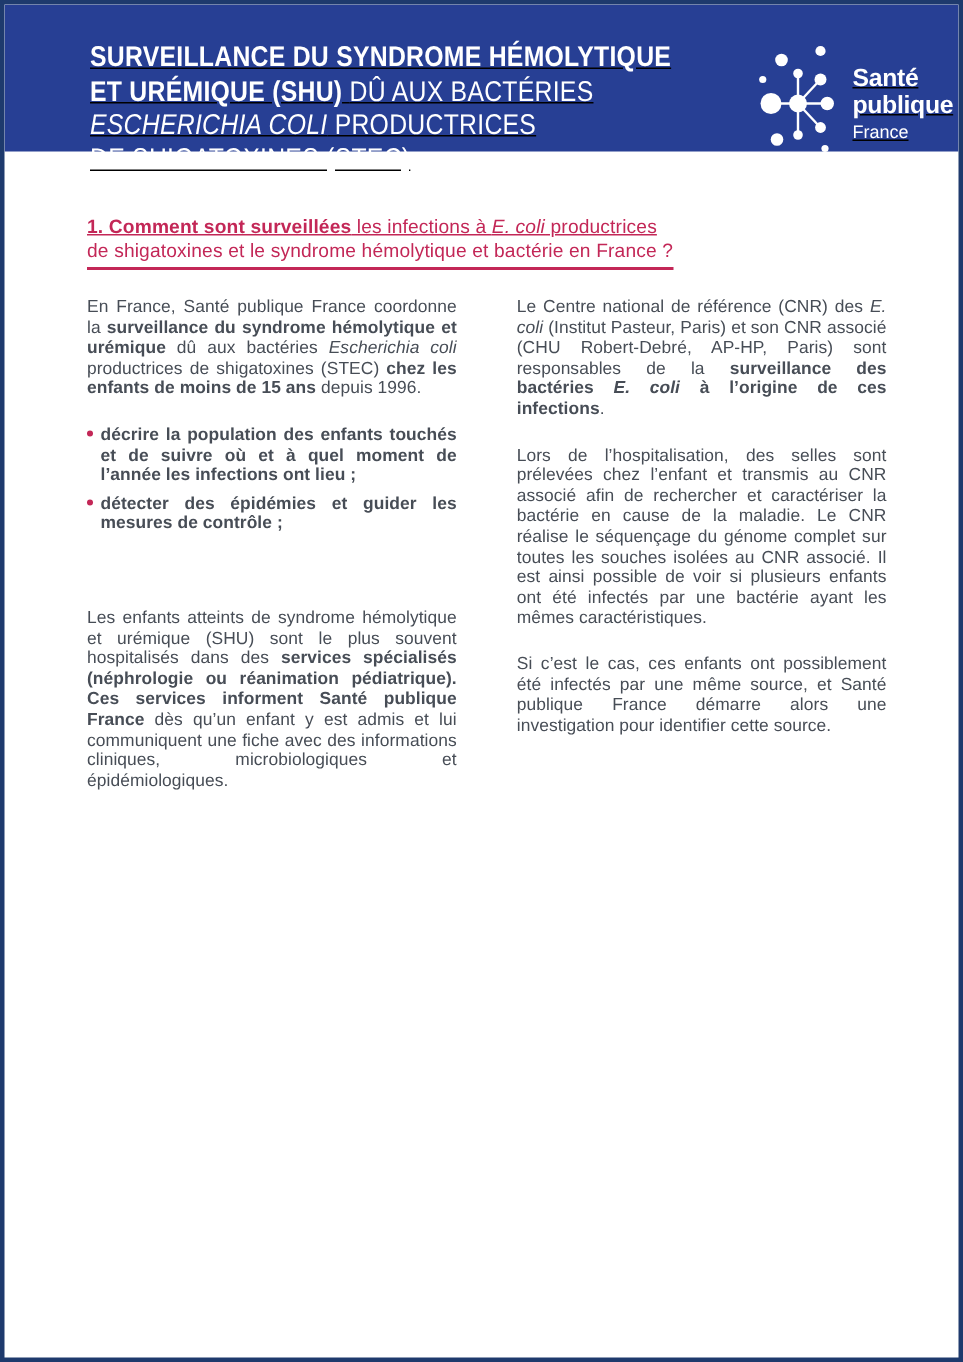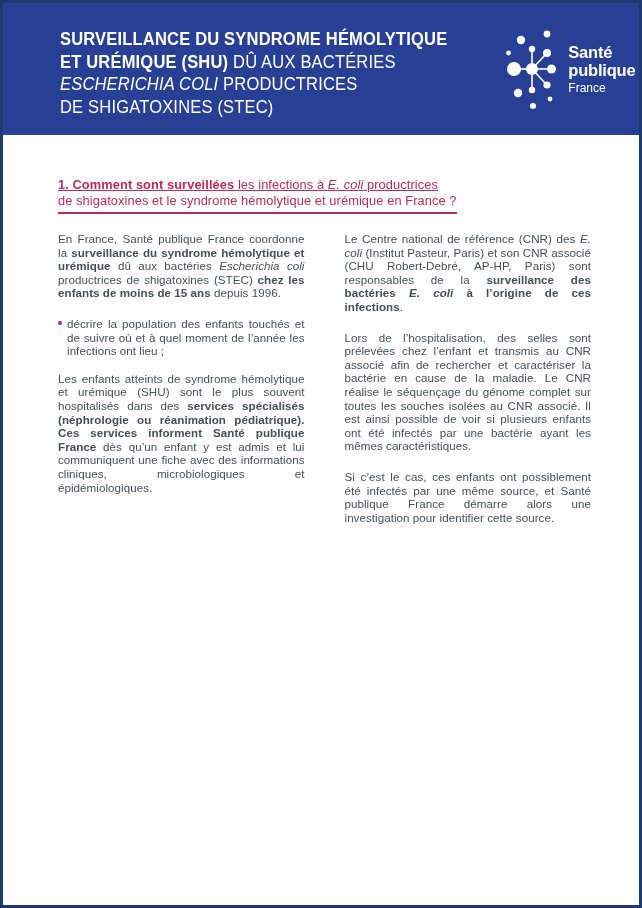--- a/index.html
+++ b/index.html
@@ -12,21 +12,21 @@
   *{box-sizing:border-box;margin:0;padding:0;}
   html,body{background:#fff;}
   body{font-family:"Liberation Sans",sans-serif;}
   .page{
     position:relative;width:642px;height:908px;background:#fff;
     border:3px solid var(--border);overflow:hidden;
   }
   
   .band{
     display:flex;justify-content:space-between;align-items:flex-start;
-    background:var(--band);height:132px;padding:25px 42px 0 57px;
+    background:var(--band);height:98px;padding:25px 42px 0 57px;text-decoration:underline;
   }
   .doc-title{
     color:var(--white);font-size:19px;line-height:22.5px;font-weight:400;
     letter-spacing:.2px;transform:scaleX(.87);transform-origin:0 0;width:115%;
     white-space:nowrap;
   }
   .doc-title .line{white-space:nowrap;}
   
   .logo{display:flex;align-items:flex-start;gap:7px;flex:0 0 auto;margin-top:-1px;}
   .logo-text{color:var(--white);margin-top:16px;}
@@ -40,21 +40,21 @@
   }
   .sec-heading .u-span{display:inline-block;border-bottom:2.5px solid var(--pink);padding-bottom:3px;}
   .cols{display:flex;gap:40px;}
   .col{flex:1 1 0;min-width:0;}
   .body-p,.lead,.bullets{
     color:var(--body);font-size:11.6px;line-height:13.6px;letter-spacing:.05px;
     text-align:justify;
   }
   .body-p{margin:0 0 17px 0;}
   .lead{font-weight:700;margin:0 0 3px 0;}
-  .bullets{list-style:none;margin:0 0 14px 0;}
+  .bullets{list-style:none;margin:0 0 49px 0;font-weight:bold;}
   .bullets li{position:relative;padding-left:9px;margin:0 0 5px 0;}
   .bullets li::before{
     content:"";position:absolute;left:0;top:4.5px;width:4px;height:4px;
     border-radius:50%;background:var(--pink);
   }
   .s-b{font-weight:700;}
   .s-i{font-style:italic;}
 </style>
 </head>
 <body>
@@ -101,28 +101,29 @@
         <div class="lt-b">Santé</div>
         <div class="lt-b">publique</div>
         <div class="lt-r">France</div>
       </div>
     </div>
   </header>
 
   <main class="content">
     <h2 class="sec-heading">
         <div class="line"><span class="s-b">1. Comment sont surveillées</span><span class="s-r"> les infections à </span><span class="s-i">E. coli</span><span class="s-r"> productrices</span></div>
-        <div class="line"><span class="u-span"><span class="s-r">de shigatoxines et le syndrome hémolytique et urémique en France ?</span></span></div>
+        <div class="line"><span class="u-span"><span class="s-r">de shigatoxines et le syndrome hémolytique et bactérie en France ?</span></span></div>
       </h2>
 
     <div class="cols">
       <div class="col">
           <p class="body-p"><span class="s-r">En France, Santé publique France coordonne la </span><span class="s-b">surveillance du syndrome hémolytique et urémique</span><span class="s-r"> dû aux bactéries </span><span class="s-i">Escherichia coli</span><span class="s-r"> productrices de shigatoxines (STEC) </span><span class="s-b">chez les enfants de moins de 15 ans</span><span class="s-r"> depuis 1996.</span></p>
           <ul class="bullets">
             <li><span class="s-r">décrire la population des enfants touchés et de suivre où et à quel moment de l’année les infections ont lieu ;</span></li>
+            <li><span class="s-r">détecter des épidémies et guider les mesures de contrôle ;</span></li>
           </ul>
           <p class="body-p"><span class="s-r">Les enfants atteints de syndrome hémolytique et urémique (SHU) sont le plus souvent hospitalisés dans des </span><span class="s-b">services spécialisés (néphrologie ou réanimation pédiatrique). Ces services informent Santé publique France</span><span class="s-r"> dès qu’un enfant y est admis et lui communiquent une fiche avec des informations cliniques, microbiologiques et épidémiologiques.</span></p>
         </div>
       <div class="col">
           <p class="body-p"><span class="s-r">Le Centre national de référence (CNR) des </span><span class="s-i">E. coli</span><span class="s-r"> (Institut Pasteur, Paris) et son CNR associé (CHU Robert-Debré, AP-HP, Paris) sont responsables de la </span><span class="s-b">surveillance des bactéries </span><span class="s-b s-i">E. coli</span><span class="s-b"> à l’origine de ces infections</span><span class="s-r">.</span></p>
           <p class="body-p"><span class="s-r">Lors de l’hospitalisation, des selles sont prélevées chez l’enfant et transmis au CNR associé afin de rechercher et caractériser la bactérie en cause de la maladie. Le CNR réalise le séquençage du génome complet sur toutes les souches isolées au CNR associé. Il est ainsi possible de voir si plusieurs enfants ont été infectés par une bactérie ayant les mêmes caractéristiques.</span></p>
           <p class="body-p"><span class="s-r">Si c’est le cas, ces enfants ont possiblement été infectés par une même source, et Santé publique France démarre alors une investigation pour identifier cette source.</span></p>
         </div>
     </div>
   </main>

